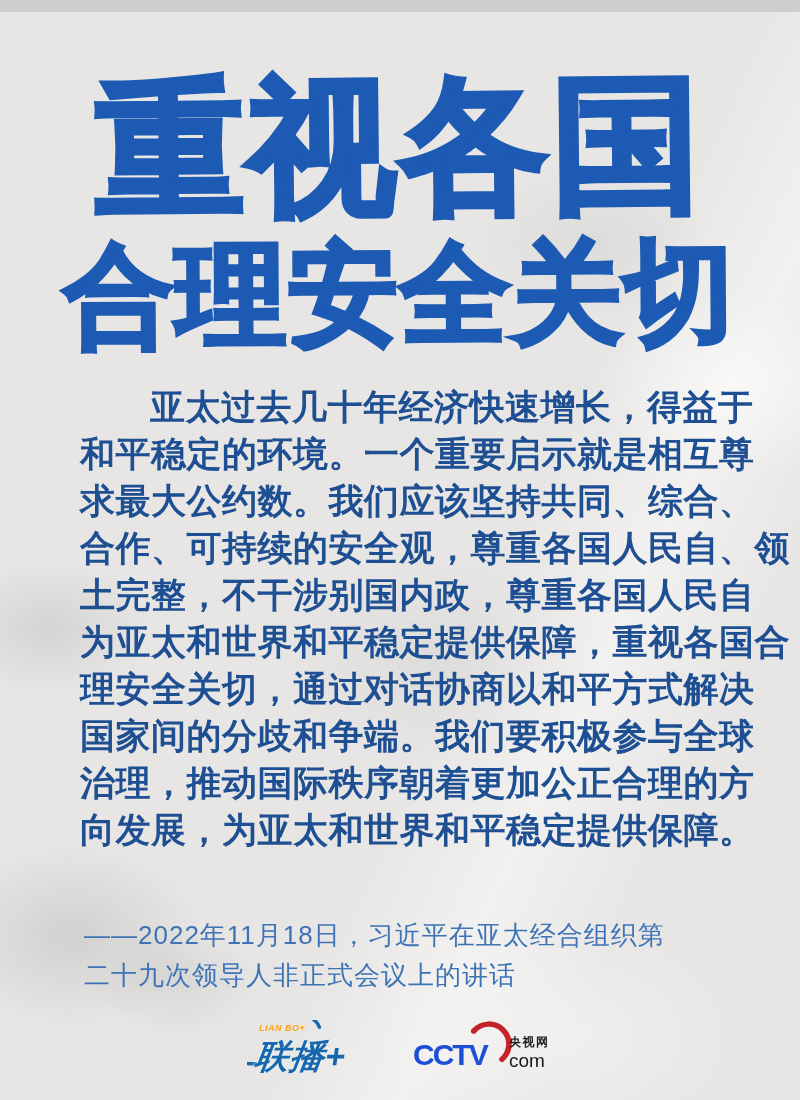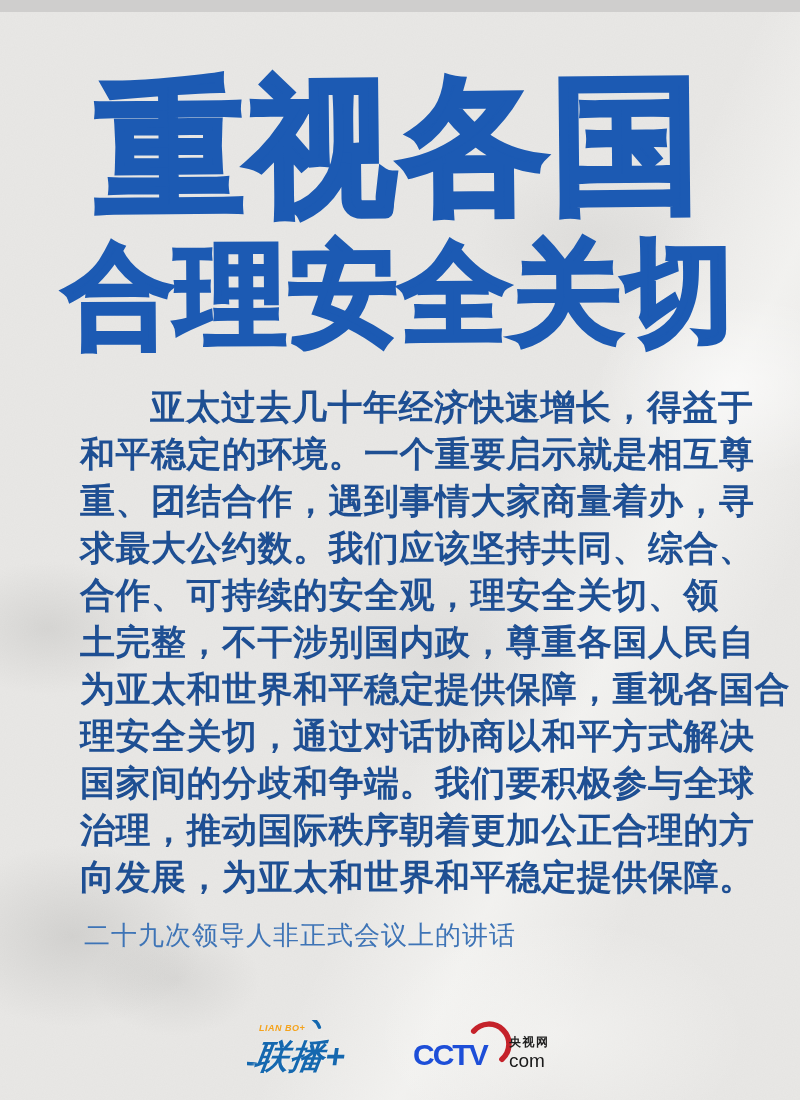--- a/index.html
+++ b/index.html
@@ -94,32 +94,32 @@
   <div class="splotches"></div>
 
   <div class="title-block">
     <div class="title-line1">重视各国</div>
     <div class="title-line2">合理安全关切</div>
   </div>
 
   <div class="body-block">
     <div class="body-line">亚太过去几十年经济快速增长，得益于</div>
     <div class="body-line">和平稳定的环境。一个重要启示就是相互尊</div>
-    <div class="body-line">重、团结合作，遇到事情大家商量着办，寻</div>
     <div class="body-line">求最大公约数。我们应该坚持共同、综合、</div>
-    <div class="body-line">合作、可持续的安全观，理安全关切、领</div>
+    <div class="body-line">合作、可持续的安全观，尊重各国人民自、领</div>
     <div class="body-line">土完整，不干涉别国内政，尊重各国人民自</div>
     <div class="body-line">为亚太和世界和平稳定提供保障，重视各国合</div>
     <div class="body-line">理安全关切，通过对话协商以和平方式解决</div>
     <div class="body-line">国家间的分歧和争端。我们要积极参与全球</div>
     <div class="body-line">治理，推动国际秩序朝着更加公正合理的方</div>
     <div class="body-line">向发展，为亚太和世界和平稳定提供保障。</div>
   </div>
 
   <div class="attribution">
+    <div>——2022年11月18日，习近平在亚太经合组织第</div>
     <div>二十九次领导人非正式会议上的讲话</div>
   </div>
 
   <div class="footer">
 
     <div class="lianbo">
       <svg class="lianbo-ring" width="120" height="64" viewBox="0 0 120 64" xmlns="http://www.w3.org/2000/svg">
         <g transform="rotate(-8 62 34)">
           <path d="M 8.2 36.3 A 54 26 0 1 1 76 8.9" fill="none" stroke="#1568af" stroke-width="3.5" stroke-linecap="round"></path>
         </g>

